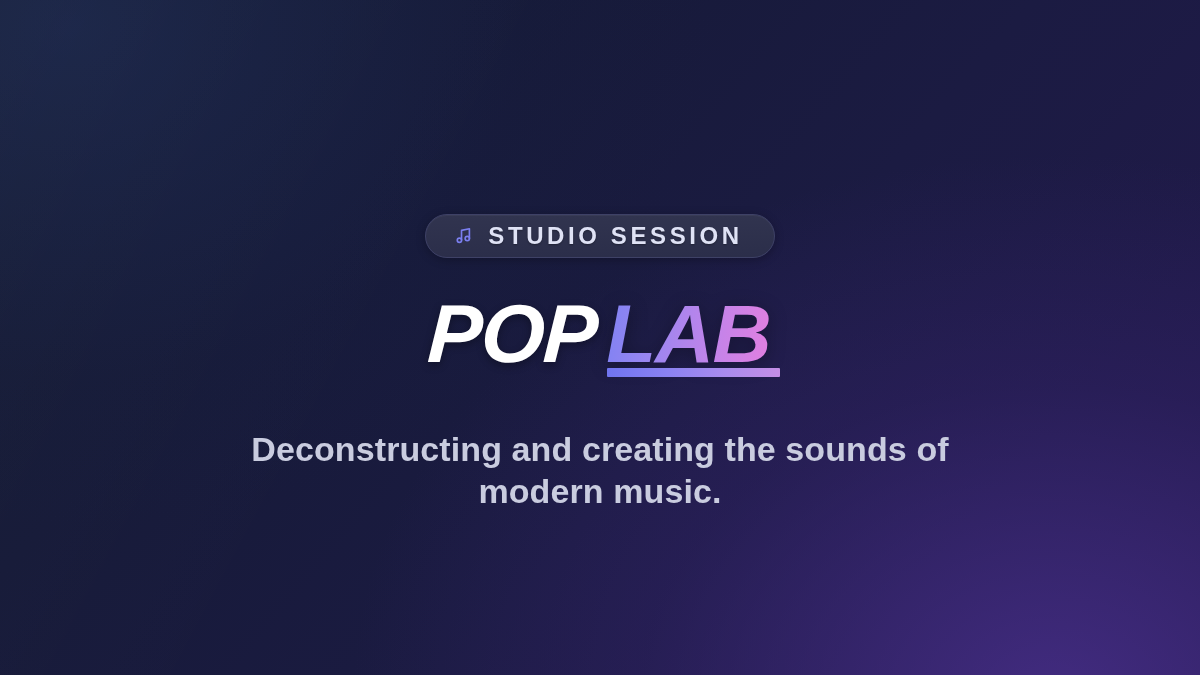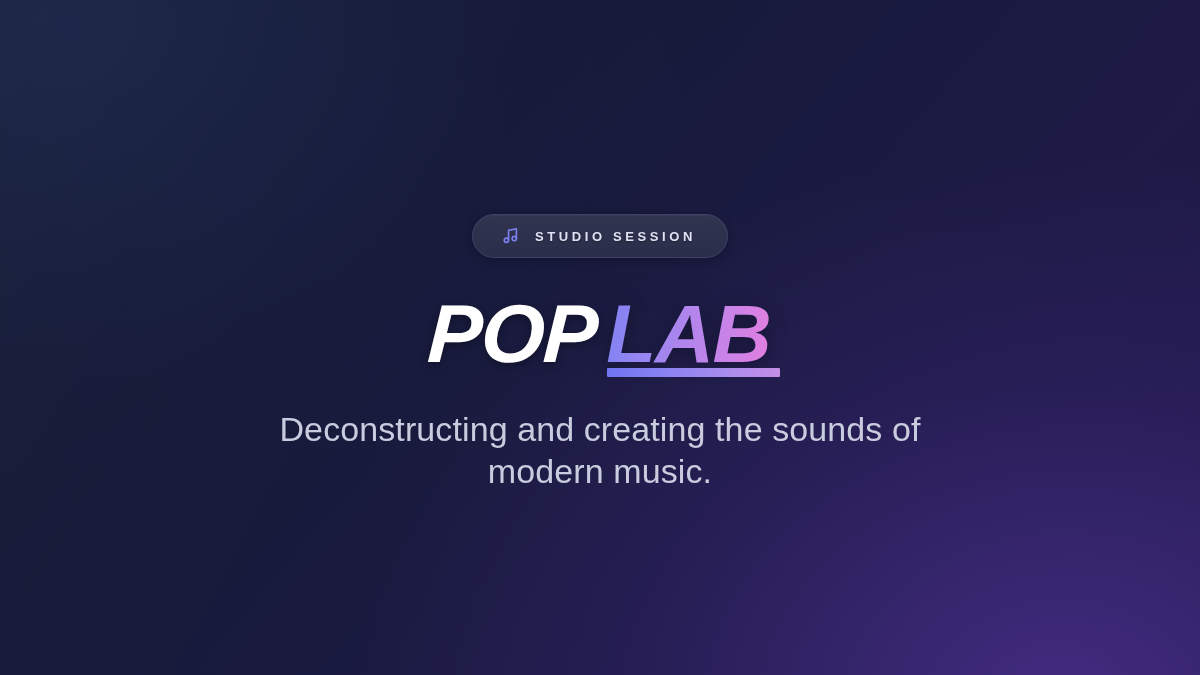--- a/index.html
+++ b/index.html
@@ -50,21 +50,21 @@
     border:1px solid #3e4166;
     box-shadow:0 2px 10px rgba(0,0,0,0.26), inset 0 1px 0 rgba(255,255,255,0.045);
   }
   .badge .note-icon {
     display:block;
     width:21px; height:21px;
     flex:0 0 auto;
     margin-top:-1px;
   }
   .badge-label {
-    font-size:13px;
+    font-size:24px;
     font-weight:bold;
     letter-spacing:3.6px;
     color:#dfe2f5;
     white-space:nowrap;
     line-height:1;
     text-shadow:0 1px 2px rgba(0,0,0,0.30);
   }
 
   
   .title-wrap {
@@ -104,25 +104,25 @@
     left:1px;
     bottom:-10px;
     width:173px;
     height:9px;
     border-radius:1px;
     background:linear-gradient(96deg, #6f74f0 0%, #8a82f2 34%, #a98ced 68%, #c58ee6 100%);
   }
 
   
   .subtitle {
-    margin-top:42px;
+    margin-top:62px;
     width:700px;
     text-align:center;
     font-size:34px;
-    font-weight:normal;
+    font-weight:bold;
     line-height:1.23;
     color:#c9ccdf;
     letter-spacing:0.1px;
   }
 </style>
 </head>
 <body>
 
 <div id="stage">
 

